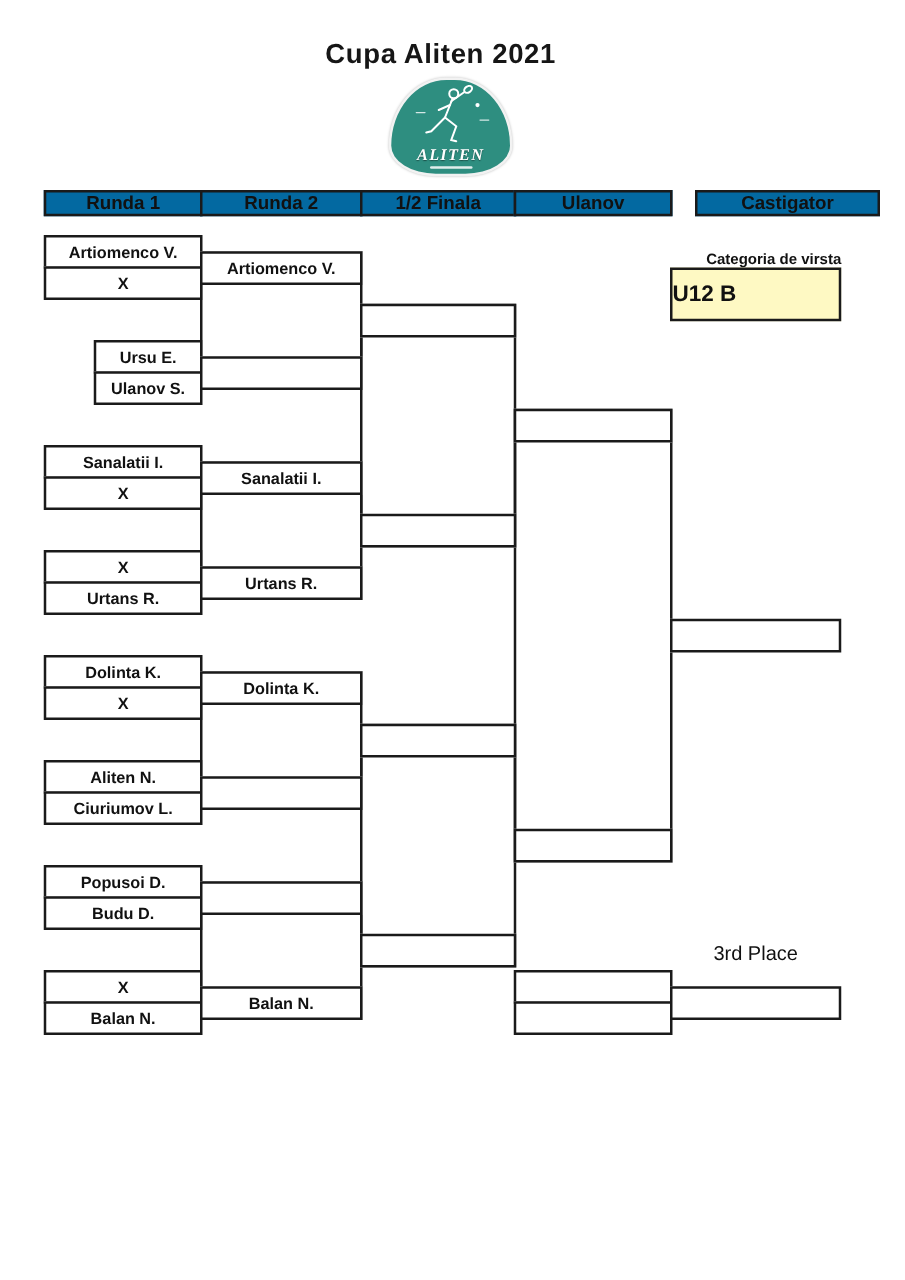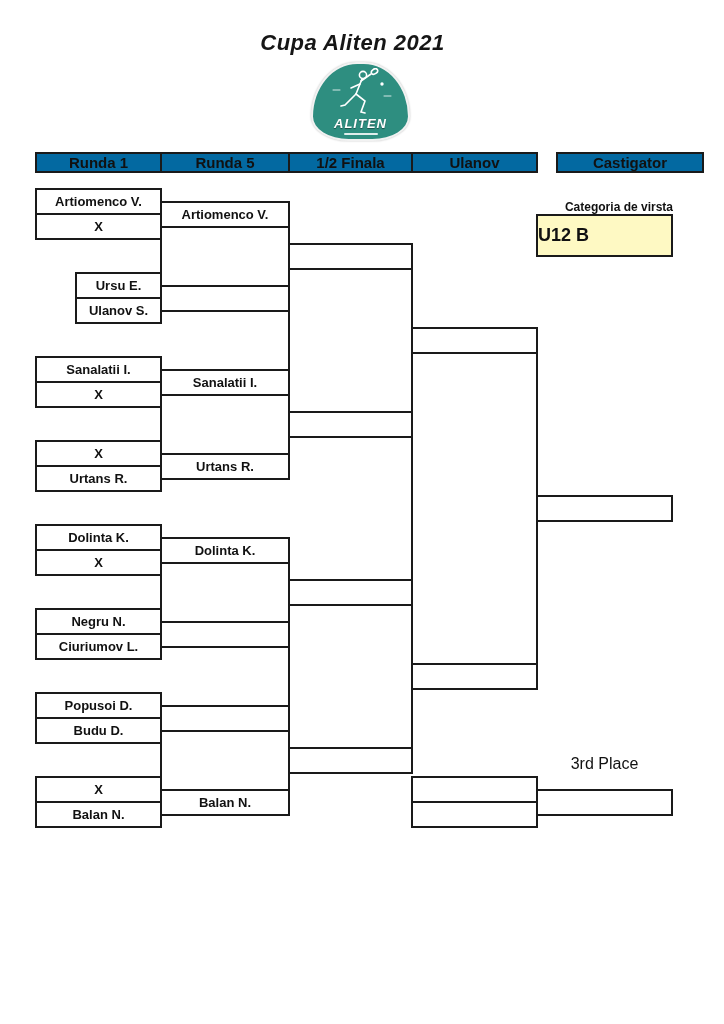--- a/index.html
+++ b/index.html
@@ -3,36 +3,36 @@
 <meta charset="utf-8">
 <style>
   * { margin:0; padding:0; box-sizing:border-box; }
   html,body { background:#ffffff; }
   .page {
     position:relative; width:724px; height:1024px; background:#ffffff;
     font-family:"Liberation Sans", sans-serif; color:#111; overflow:hidden;
   }
   .title {
     position:absolute; left:35px; top:30px; width:635px;
-    text-align:center; font-size:22px; font-weight:bold; font-style:italic;
+    text-align:center; font-size:22px; font-weight:bold; 
     letter-spacing:0.5px; color:#161616;
   }
   
   .logo {
     position:absolute; left:311px; top:62px; width:99px; height:79px;
     background:#2e8e80;
     border:2px solid #f2f2f2;
     border-radius:49px 49px 40px 40px / 58px 58px 26px 26px;
     box-shadow:0 0 2px rgba(0,0,0,0.25);
   }
   .logo svg { position:absolute; left:14px; top:4px; }
   .logo-word {
     position:absolute; left:0; top:52px; width:100%; text-align:center;
     color:#ffffff; font-weight:bold; font-style:italic; font-size:13px;
-    letter-spacing:1px; text-shadow:0 1px 1px rgba(0,0,0,0.45);
+    letter-spacing:1px; text-shadow:0 1px 1px rgba(0,0,0,0.45);font-family:Liberation Serif, serif;
   }
   .logo-tag {
     position:absolute; left:50%; top:69px; width:34px; height:2px;
     margin-left:-17px; background:rgba(255,255,255,0.85); border-radius:1px;
   }
   
   .hcell {
     position:absolute; height:21px; border:2px solid #1a1a1a; background:#0369a1;
     font-size:15px; font-weight:bold; text-align:center; line-height:17px;
   }
@@ -81,21 +81,21 @@
         <path d="M29 26 L38 33 L34 44 L38 45"></path>
         <circle cx="55" cy="16" r="1.7" fill="#ffffff" stroke="none"></circle>
         <path d="M6 22 h7 M57 28 h7" stroke-width="1" opacity="0.8"></path>
       </g>
     </svg>
     <div class="logo-word">ALITEN</div>
     <div class="logo-tag"></div>
   </div>
 
   <div class="hcell" style="left:35px;  top:152px; width:127px;">Runda 1</div>
-  <div class="hcell" style="left:160px; top:152px; width:130px;">Runda 5</div>
+  <div class="hcell" style="left:160px; top:152px; width:130px;">Runda 2</div>
   <div class="hcell" style="left:288px; top:152px; width:125px;">1/2 Finala</div>
   <div class="hcell" style="left:411px; top:152px; width:127px;">Ulanov</div>
   <div class="hcell" style="left:536px; top:152px; width:148px;margin-left:20px;">Castigator</div>
 
   <div class="cat-label">Categoria de virsta</div>
   <div class="cat-box">U12 B</div>
 
   <div class="rect" style="left:160px; top:201px; width:130px; height:111px;"></div>
   <div class="rect" style="left:160px; top:369px; width:130px; height:111px;"></div>
   <div class="rect" style="left:160px; top:537px; width:130px; height:111px;"></div>
@@ -118,21 +118,21 @@
   </div>
   <div class="pair" style="top:440px;">
     <div class="cell">X</div>
     <div class="cell">Urtans R.</div>
   </div>
   <div class="pair" style="top:524px;">
     <div class="cell">Dolinta K.</div>
     <div class="cell">X</div>
   </div>
   <div class="pair" style="top:608px;">
-    <div class="cell">Negru N.</div>
+    <div class="cell">Aliten N.</div>
     <div class="cell">Ciuriumov L.</div>
   </div>
   <div class="pair" style="top:692px;">
     <div class="cell">Popusoi D.</div>
     <div class="cell">Budu D.</div>
   </div>
   <div class="pair" style="top:776px;">
     <div class="cell">X</div>
     <div class="cell">Balan N.</div>
   </div>

